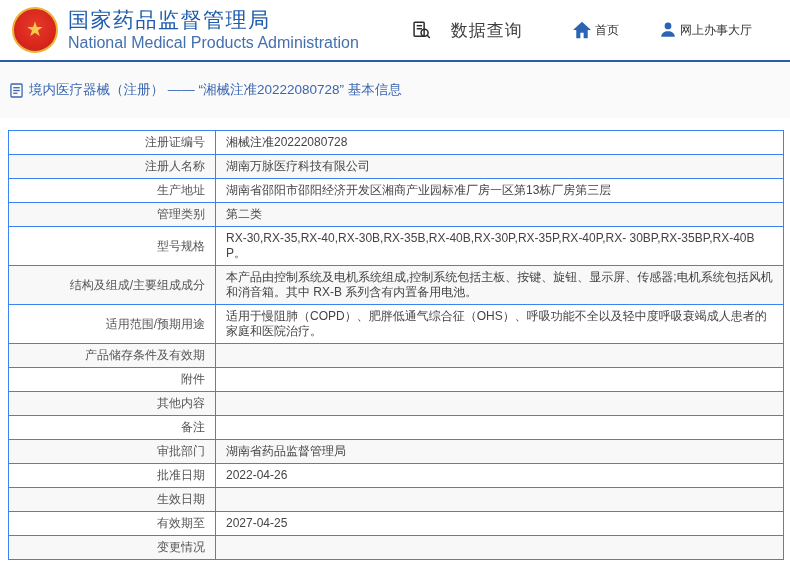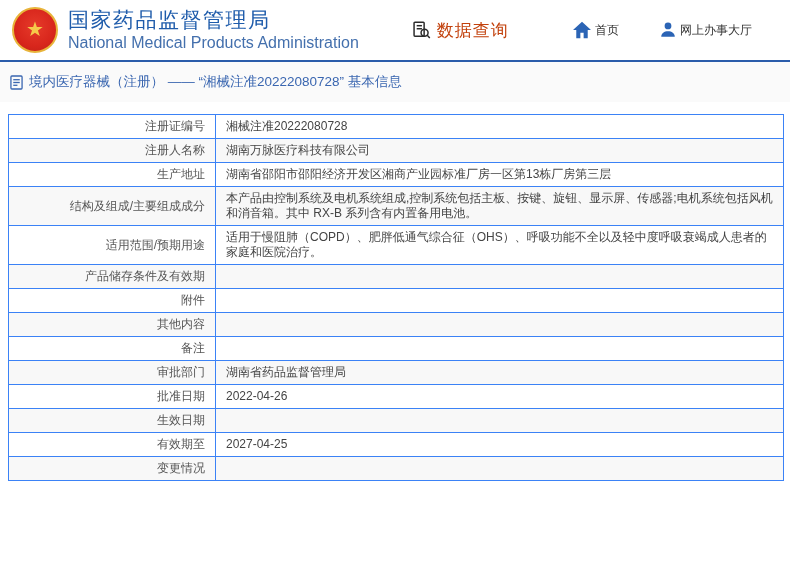--- a/index.html
+++ b/index.html
@@ -17,30 +17,30 @@
     width:46px;height:46px;border-radius:50%;flex:0 0 46px;
     background:radial-gradient(circle at 50% 42%, #e63a2a 0%, #d8261c 60%, #c01e14 100%);
     border:2px solid #e8b43a;box-sizing:border-box;
     display:flex;align-items:center;justify-content:center;
   }
   .emblem .star{color:#f6c94a;font-size:20px;line-height:1;transform:translateY(-1px);}
   .agency{margin-left:10px;display:flex;flex-direction:column;justify-content:center;}
   .agency-cn{font-size:21px;font-weight:normal;color:#1f5cab;letter-spacing:1.5px;line-height:1.15;}
   .agency-en{font-size:16px;color:#4470ad;margin-top:2px;}
   .section-title{
-    margin-left:52px;display:flex;align-items:center;gap:5px;
-    font-size:17px;color:#c2410c;letter-spacing:1px;
+    margin-left:52px;display:flex;align-items:center;gap:19px;
+    font-size:17px;color:#404040;letter-spacing:1px;
   }
   .nav{margin-left:auto;display:flex;gap:40px;padding-right:26px;}
   .nav-item{display:flex;flex-direction:row;align-items:center;gap:3px;cursor:pointer;}
   .nav-item .lbl{font-size:12px;color:#333;}
   
   .breadcrumb{
     background:#fafafa;height:40px;display:flex;align-items:center;
-    padding:0 10px;gap:6px;font-size:13.5px;color:#3a66b0;
+    padding:8px 10px;gap:6px;font-size:13.5px;color:#3a66b0;
   }
   
   .detail-table{
     margin:12px 6px 0 8px;width:776px;border-collapse:collapse;
     font-size:12px;color:#444;table-layout:fixed;
   }
   .detail-table td{border:1px solid #3b82f6;padding:4px 10px;line-height:15px;vertical-align:middle;word-break:break-all;}
   .detail-table .label-cell{width:186px;text-align:right;color:#555;}
   .detail-table tr:nth-child(even){background:#f8f8f8;}
   svg{display:block;}
@@ -109,20 +109,28 @@
       </tr>
       <tr>
         <td class="label-cell"><span>注册人名称</span></td>
         <td class="value-cell">湖南万脉医疗科技有限公司</td>
       </tr>
       <tr>
         <td class="label-cell"><span>生产地址</span></td>
         <td class="value-cell">湖南省邵阳市邵阳经济开发区湘商产业园标准厂房一区第13栋厂房第三层</td>
       </tr>
       <tr>
+        <td class="label-cell"><span>管理类别</span></td>
+        <td class="value-cell">第二类</td>
+      </tr>
+      <tr>
+        <td class="label-cell"><span>型号规格</span></td>
+        <td class="value-cell">RX-30,RX-35,RX-40,RX-30B,RX-35B,RX-40B,RX-30P,RX-35P,RX-40P,RX- 30BP,RX-35BP,RX-40BP。</td>
+      </tr>
+      <tr>
         <td class="label-cell"><span>结构及组成/主要组成成分</span></td>
         <td class="value-cell">本产品由控制系统及电机系统组成,控制系统包括主板、按键、旋钮、显示屏、传感器;电机系统包括风机和消音箱。其中 RX-B 系列含有内置备用电池。</td>
       </tr>
       <tr>
         <td class="label-cell"><span>适用范围/预期用途</span></td>
         <td class="value-cell">适用于慢阻肺（COPD）、肥胖低通气综合征（OHS）、呼吸功能不全以及轻中度呼吸衰竭成人患者的家庭和医院治疗。</td>
       </tr>
       <tr>
         <td class="label-cell"><span>产品储存条件及有效期</span></td>
         <td class="value-cell"></td>

